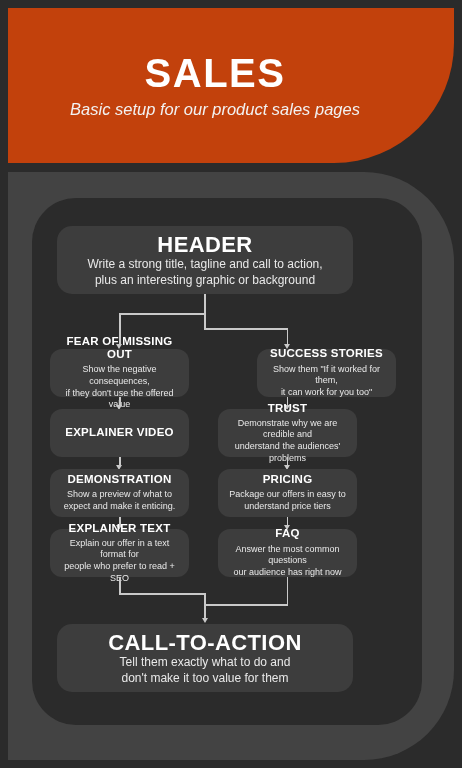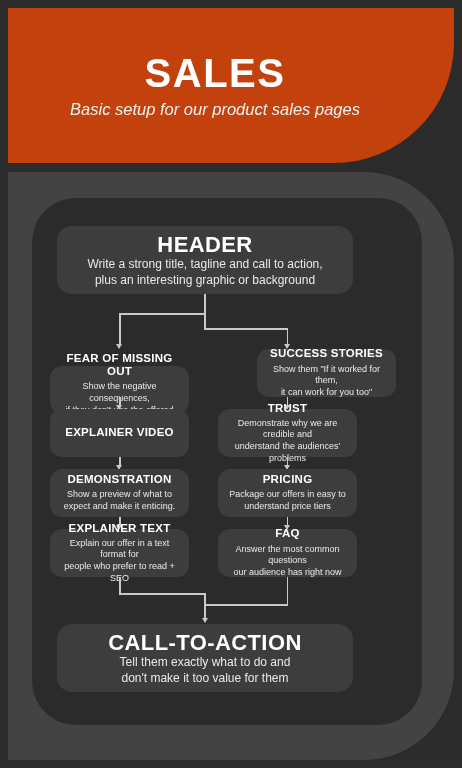--- a/index.html
+++ b/index.html
@@ -140,21 +140,21 @@
   <div class="conn h" style="left:119px;top:313px;width:86.5px;"></div>
 
   <div class="conn v" style="left:119px;top:313px;height:32px;"></div>
   <div class="arrow" style="left:116px;top:344px;"></div>
 
   <div class="conn v" style="left:204.3px;top:313px;height:16px;"></div>
   <div class="conn h" style="left:204.3px;top:328px;width:84px;"></div>
   <div class="conn v" style="left:286.8px;top:328px;height:17px;"></div>
   <div class="arrow" style="left:284px;top:344px;"></div>
 
-  <div class="node small" style="left:50px;top:366px;width:139px;height:48px;">
+  <div class="node small" style="left:50px;top:349px;width:139px;height:48px;">
     <div class="n-title">FEAR OF MISSING OUT</div>
     <div class="n-desc">Show the negative consequences,
 if they don't use the offered value</div>
   </div>
 
   <div class="conn v" style="left:119px;top:397px;height:9px;"></div>
   <div class="arrow" style="left:116px;top:405px;"></div>
 
   <div class="node small" style="left:50px;top:409px;width:139px;height:48px;">
     <div class="n-title">EXPLAINER VIDEO</div>

